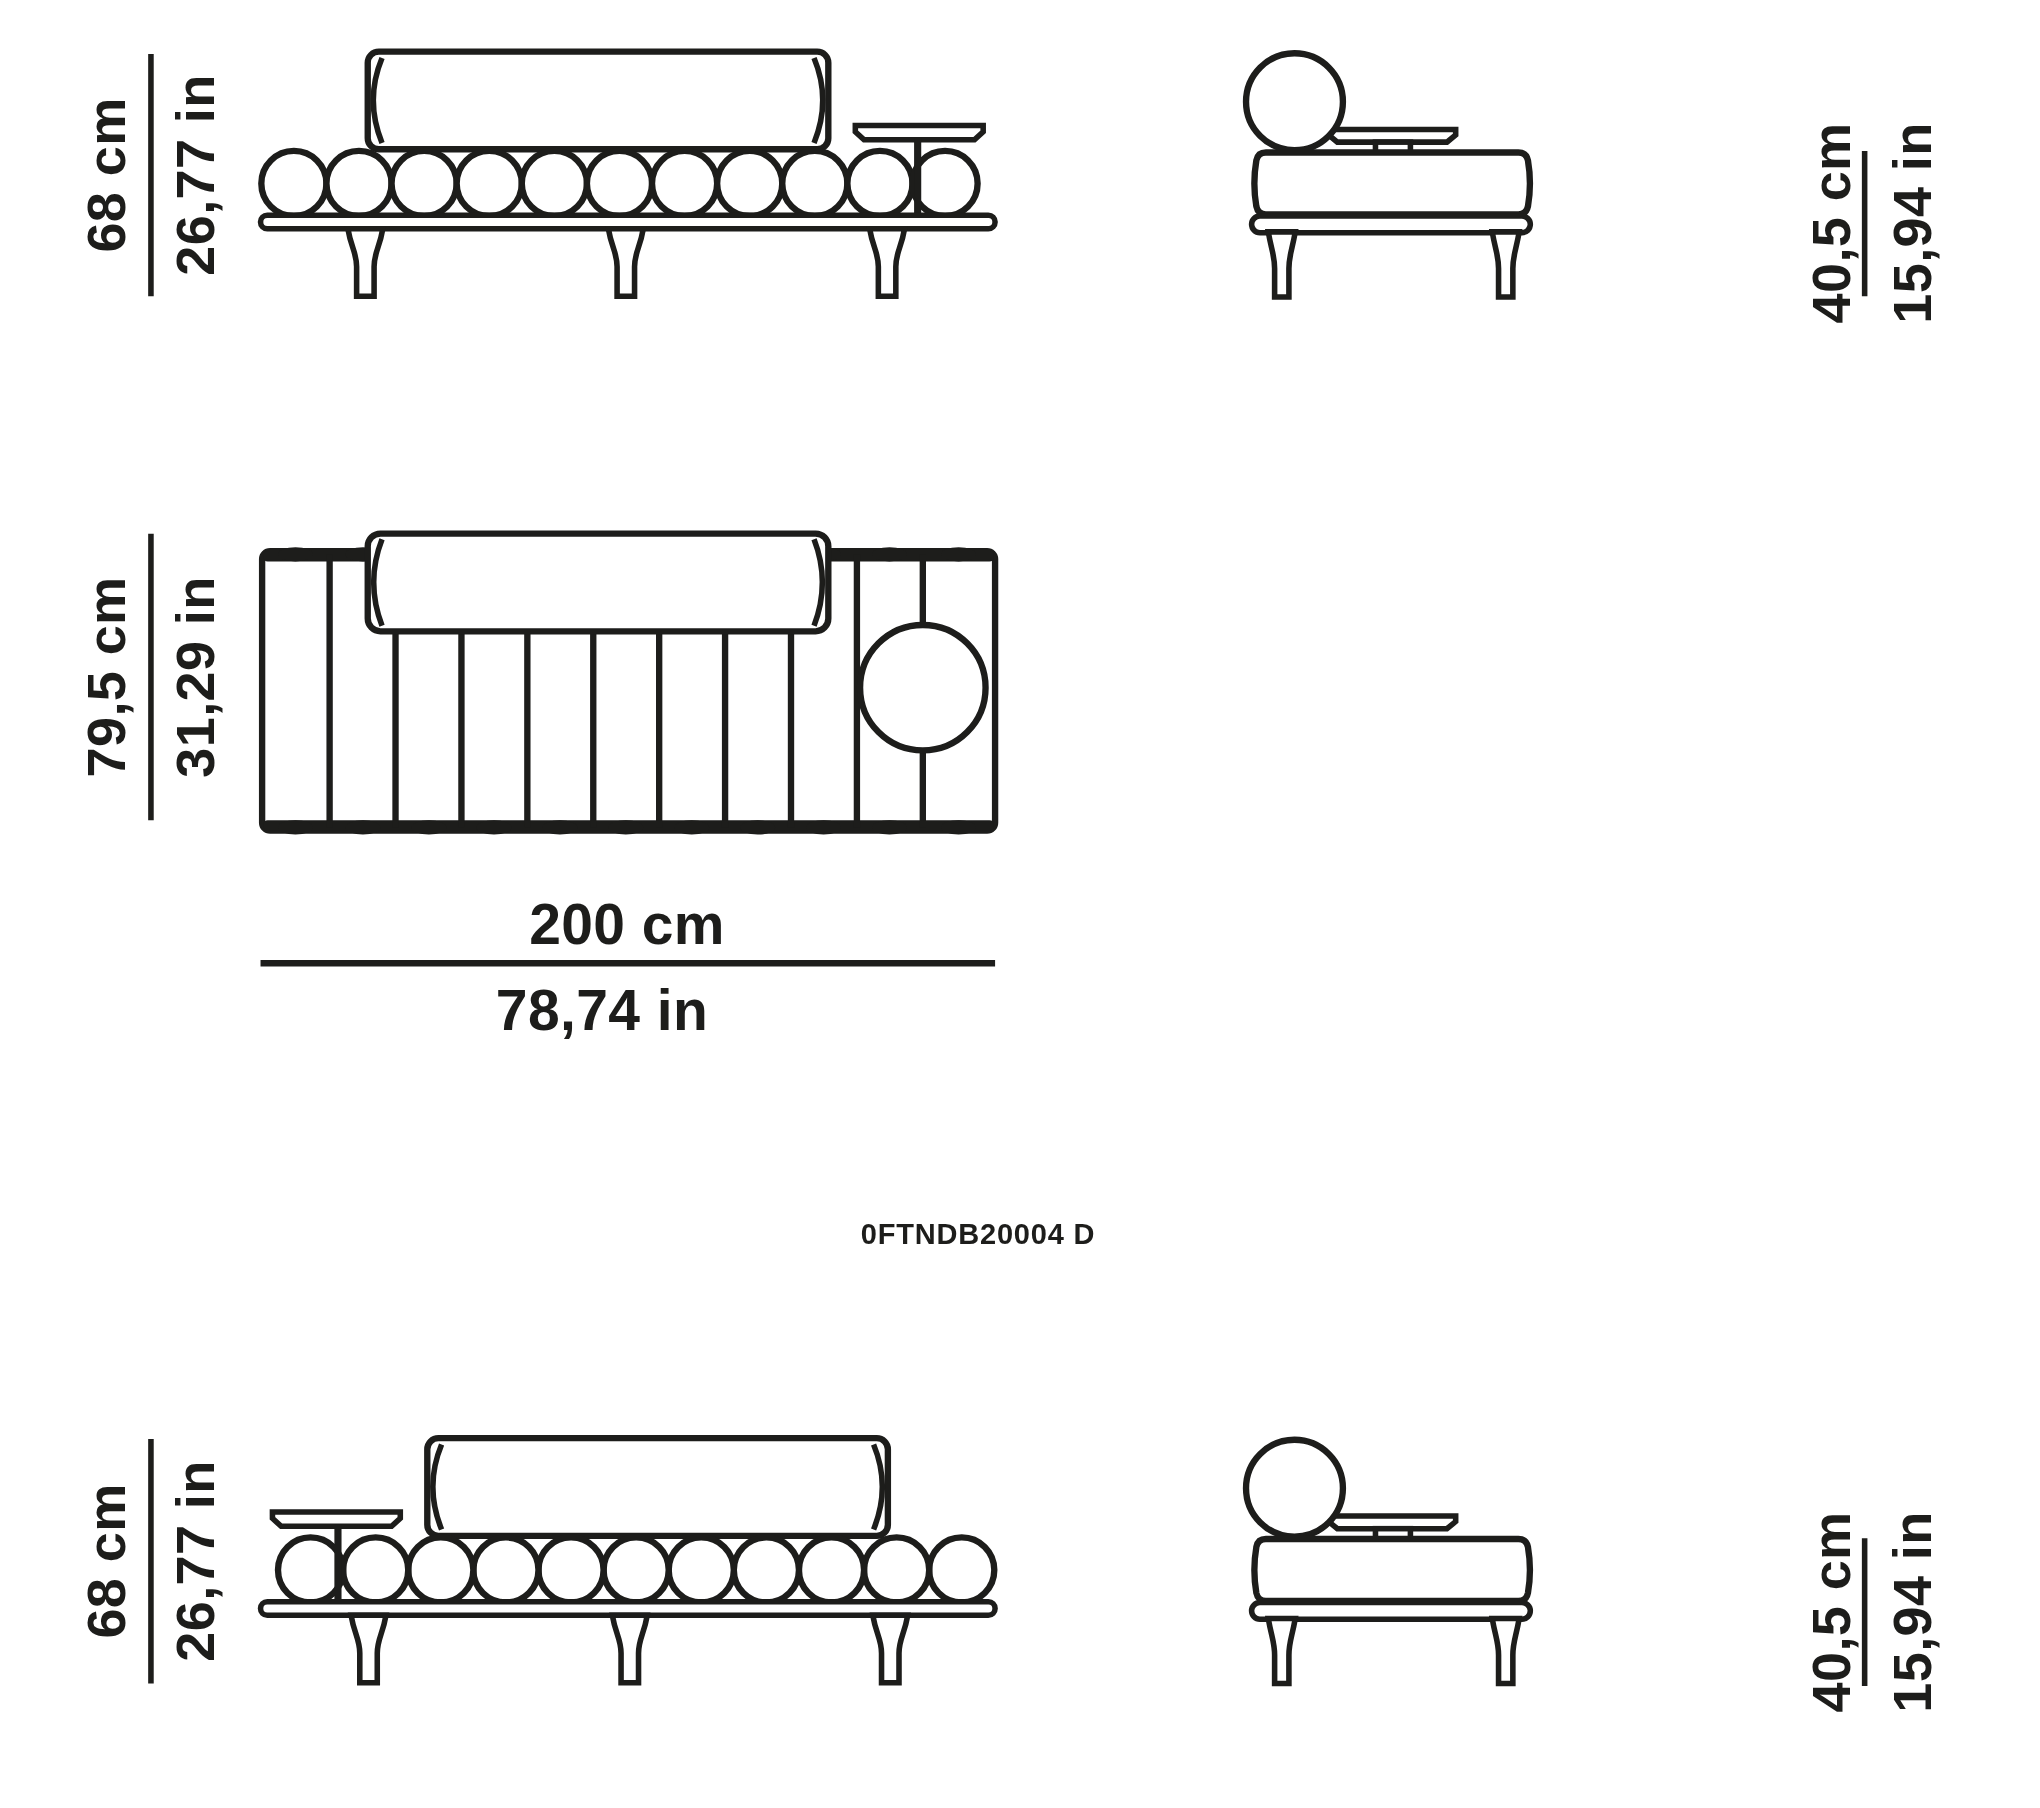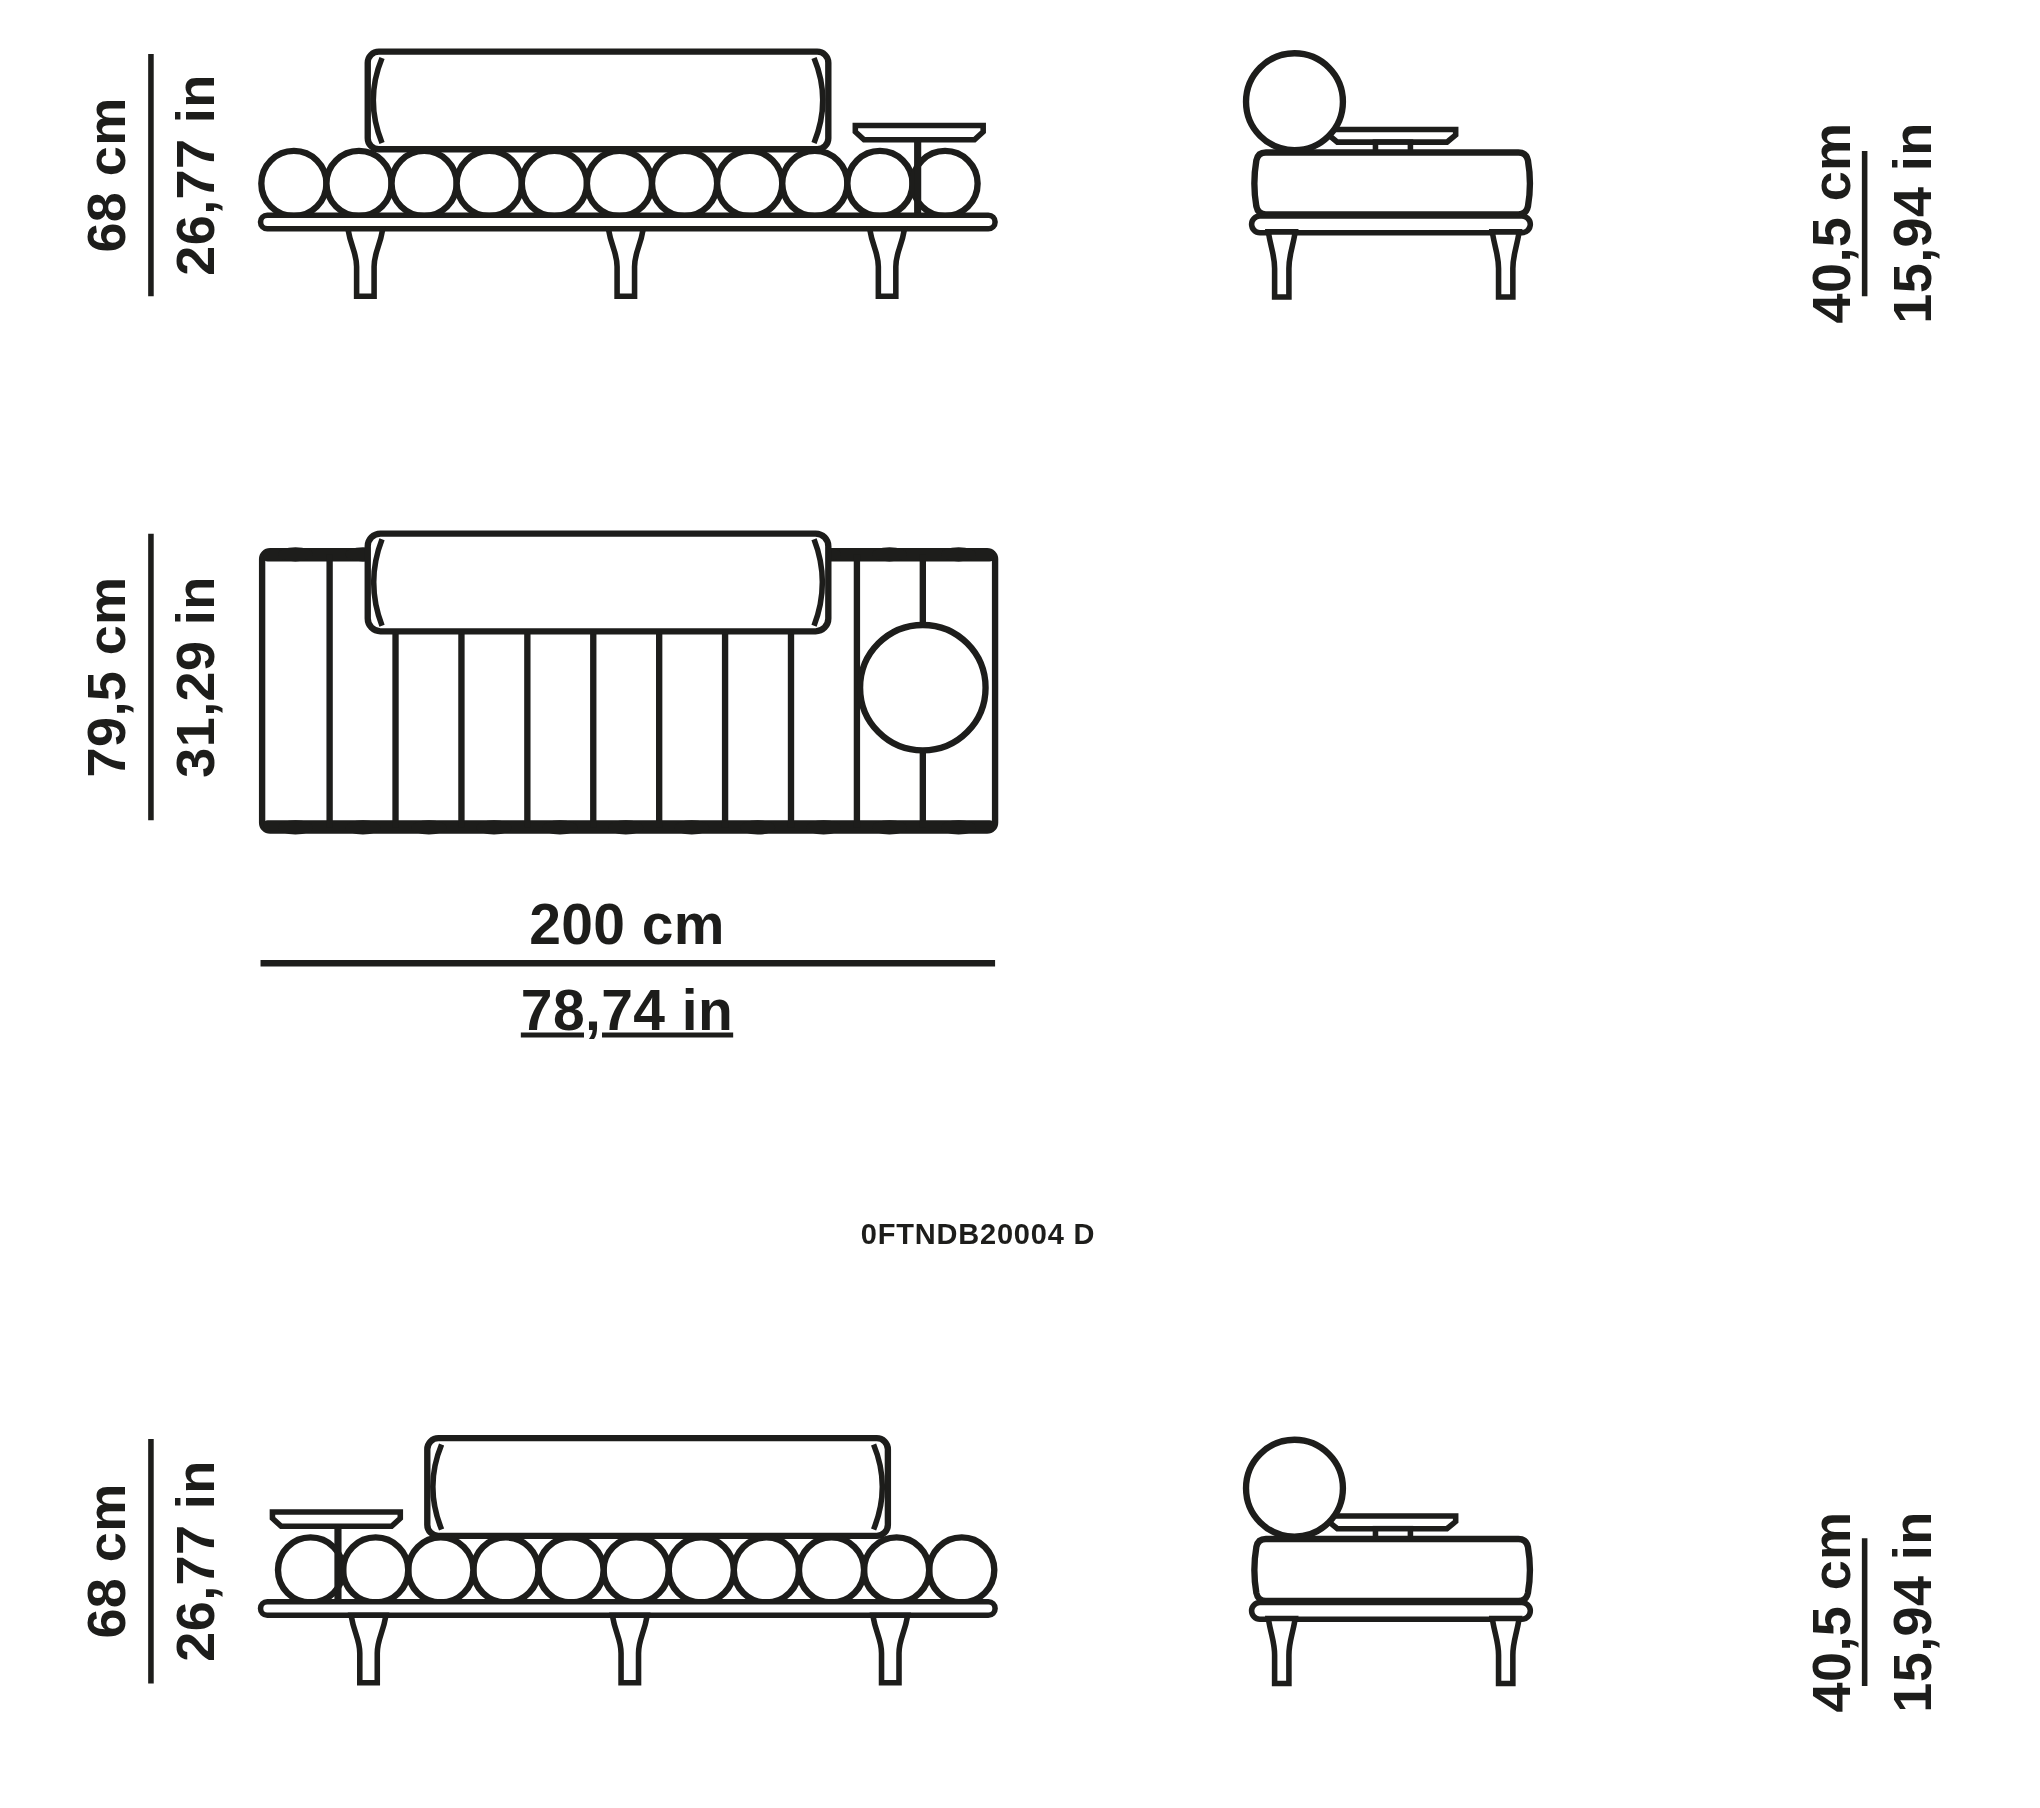--- a/index.html
+++ b/index.html
@@ -129,17 +129,17 @@
   <div class="dim rot" style="left:106px;top:1561px;">68 cm</div>
   <div class="dim rot" style="left:195px;top:1561px;">26,77 in</div>
 
   <div class="dim rot" style="left:1831px;top:223px;">40,5 cm</div>
   <div class="dim rot" style="left:1912px;top:223px;">15,94 in</div>
 
   <div class="dim rot" style="left:1831px;top:1612px;">40,5 cm</div>
   <div class="dim rot" style="left:1912px;top:1612px;">15,94 in</div>
 
   <div class="dim big" style="left:627px;top:924px;">200 cm</div>
-  <div class="dim big" style="left:627px;top:1010px;text-decoration:underline;">78,74 in</div>
+  <div class="dim big" style="left:602px;top:1010px;">78,74 in</div>
 
   <div class="code" style="left:978px;top:1234px;">0FTNDB20004 D</div>
 </div>
 
 
 </body></html>

